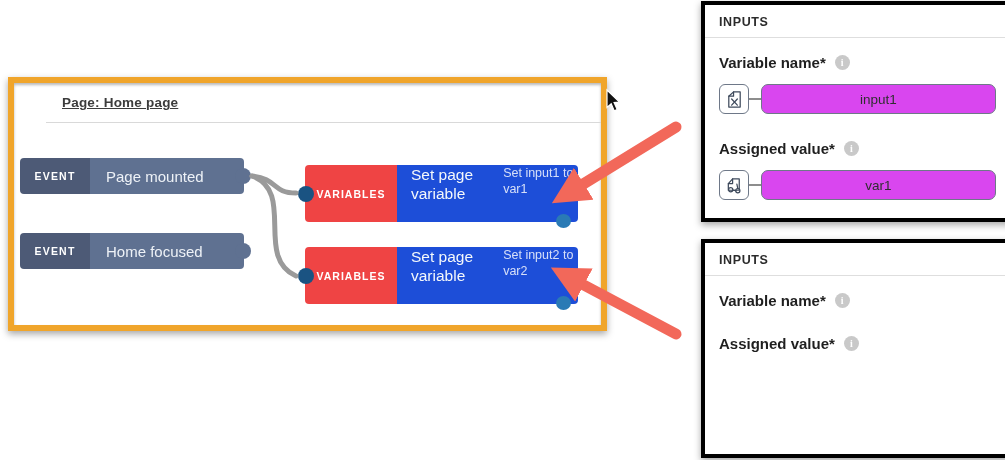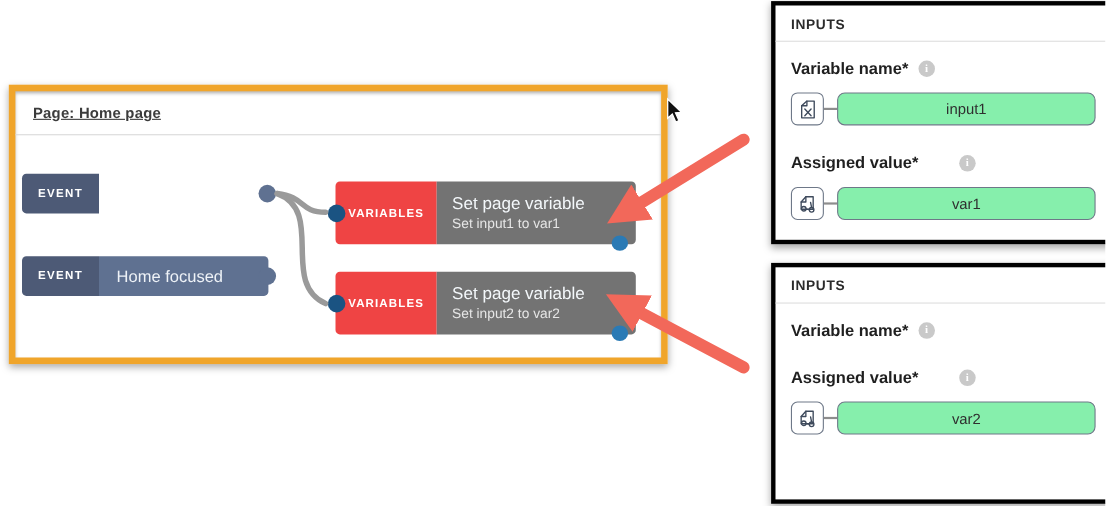--- a/index.html
+++ b/index.html
@@ -5,20 +5,21 @@
   * { margin:0; padding:0; box-sizing:border-box; }
   html,body { background:#ffffff; }
   body { font-family:"Liberation Sans", sans-serif; }
   .stage { position:relative; width:1005px; height:460px; background:#fff; overflow:hidden; }
 
   
   .canvas {
     position:absolute; left:8px; top:77px; width:599px; height:254px;
     background:#fff; border:6px solid #F0A52B;
     box-shadow:0 3px 7px rgba(0,0,0,.35), inset 0 2px 3px rgba(0,0,0,.28);
+    padding-left:32px;
   }
   .canvas-header {
     position:relative; height:40px; border-bottom:1px solid #d9d9d9;
     display:flex; align-items:center; padding-left:16px;
   }
   .page-link {
     font-size:13.5px; font-weight:bold; color:#3c3c3c;
     text-decoration:underline; letter-spacing:.2px; cursor:pointer;
   }
 
@@ -38,22 +39,22 @@
     width:16px; height:16px; border-radius:50%; background:#5F7191;
   }
 
   .var-node { width:273px; height:57px; }
   .var-node .node-badge {
     width:92px; background:#ef4444; border-radius:4px 0 0 4px;
     display:flex; align-items:center; justify-content:center;
     font-size:10.5px; font-weight:bold; letter-spacing:1px;
   }
   .var-node .node-main {
-    flex:1; background:#737373; border-radius:0 4px 4px 0;
-    display:flex; flex-direction:column; justify-content:center; padding-left:14px;
+    flex:1; background:#1d4ed8; border-radius:0 4px 4px 0;
+    display:flex; flex-direction:row; justify-content:center; padding-left:14px;
   }
   .var-node .node-title { font-size:15.5px; color:#f4f8fb; line-height:19px; }
   .var-node .node-subtitle { font-size:12.5px; color:rgba(255,255,255,.82); line-height:16px; }
   .var-node .nub-in {
     position:absolute; left:-7px; top:50%; margin-top:-8px;
     width:16px; height:16px; border-radius:50%; background:#1A5382;
   }
   .var-node .nub-bottom {
     position:absolute; right:7px; bottom:-6px;
     width:15px; height:14px; border-radius:50%; background:#2A7AB5;
@@ -65,55 +66,56 @@
     border:4px solid #000000; box-shadow:0 3px 7px rgba(0,0,0,.35);margin-left:24px;
   }
   .panel-1 { top:1px; height:221px; }
   .panel-2 { top:239px; height:219px; }
   .panel-header {
     padding:10px 14px 8px; font-size:12.5px; font-weight:bold; letter-spacing:.6px;
     color:#2b2b2b; border-bottom:1px solid #dedede;
   }
   .panel-body { padding:0 14px 12px; }
   .field-label-row { display:flex; align-items:center; margin-top:16px; }
-  .field-label-row.second { margin-top:26px;gap:28px; }
+  .field-label-row.second { margin-top:26px; }
   .field-label { font-size:15px; font-weight:bold; color:#1f1f1f; }
   .info-icon {
     width:15px; height:15px; margin-left:9px; border-radius:50%;
     background:#c9c9c9; color:#fff; font-size:10px; font-weight:bold;
     display:inline-flex; align-items:center; justify-content:center;
     font-family:"Liberation Serif", serif;
   }
   .field-row { display:flex; align-items:center; margin-top:13px; }
   .icon-box {
     width:30px; height:30px; border:1.5px solid #6e7888; border-radius:6px;
     display:flex; align-items:center; justify-content:center; background:#fff; cursor:pointer;
   }
   .icon-box svg { stroke:#3e4a5c; fill:none; stroke-width:1.3; stroke-linejoin:round; stroke-linecap:round; }
   .field-connector { width:12px; height:2px; background:#8d8d8d; }
   .field-input {
     flex:1; height:30px; border:1.5px solid #6e7888; border-radius:7px;
     display:flex; align-items:center; justify-content:center;
-    font-size:13.5px; color:#2f2f2f; background:#86efac; cursor:text;text-align:right;
+    font-size:13.5px; color:#2f2f2f; background:#d946ef; cursor:text;text-align:right;
   }
 
   .overlay { position:absolute; left:0; top:0; width:1005px; height:460px; pointer-events:none; }
 </style>
 </head>
 <body>
 
 <div class="stage">
 
   <div class="canvas">
     <div class="canvas-header">
       <span class="page-link">Page: Home page</span>
     </div>
 
     <div class="node event-node" style="left:6px; top:75px;">
       <div class="node-badge">EVENT</div>
+      <div class="node-main">Page mounted</div>
       <span class="nub-out"></span>
     </div>
 
     <div class="node event-node" style="left:6px; top:150px;">
       <div class="node-badge">EVENT</div>
       <div class="node-main">Home focused</div>
       <span class="nub-out"></span>
     </div>
 
     <div class="node var-node" style="left:291px; top:82px;">
@@ -181,34 +183,20 @@
     <div class="panel-header">INPUTS</div>
     <div class="panel-body">
       <div class="field-label-row">
         <span class="field-label">Variable name*</span>
         <span class="info-icon">i</span>
       </div>
       <div class="field-label-row second">
         <span class="field-label">Assigned value*</span>
         <span class="info-icon">i</span>
       </div>
-      <div class="field-row">
-        <div class="icon-box">
-          <svg width="19" height="19" viewBox="0 0 20 20">
-            <path d="M15 3 H8 L3.5 8 V15 H15 Z"></path>
-              <path d="M8 3 V8 H3.5"></path>
-            <circle cx="6" cy="14.5" r="2.2"></circle>
-              <circle cx="13.5" cy="15.5" r="2.2"></circle>
-            <path d="M8.2 14.8 L11.3 15.3"></path>
-              <path d="M12.5 8.5 L13.5 13.3"></path>
-          </svg>
-        </div>
-        <div class="field-connector"></div>
-        <div class="field-input">var2</div>
-      </div>
     </div>
   </div>
 
   <svg class="overlay" viewBox="0 0 1005 460">
     <defs>
       <marker id="redhead" markerWidth="3.4" markerHeight="3.4" refX="0.4" refY="1.7" orient="auto">
         <polygon points="0 0, 3.4 1.7, 0 3.4" fill="#F2685A"></polygon>
       </marker>
     </defs>
 

